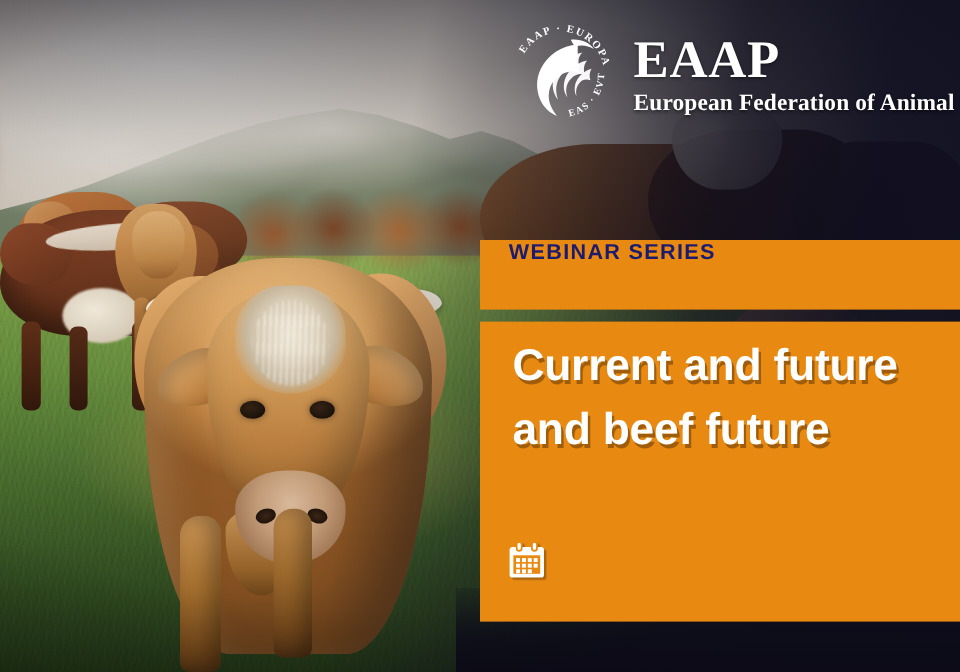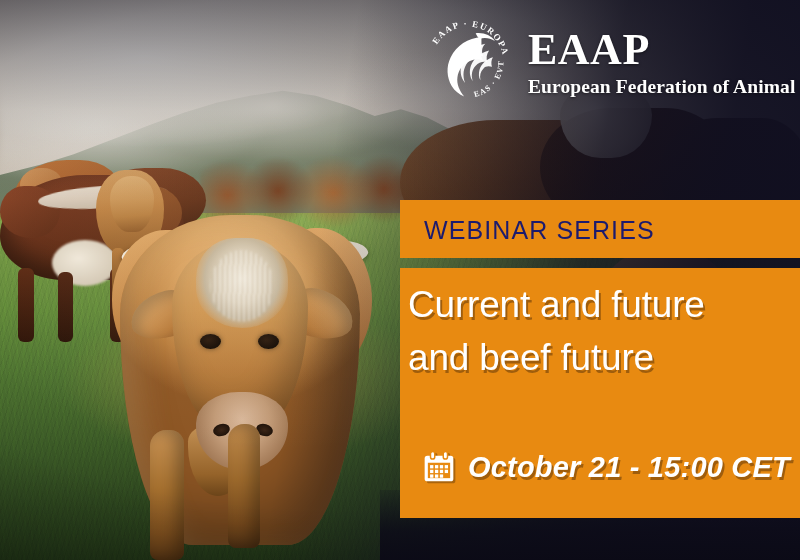--- a/index.html
+++ b/index.html
@@ -395,42 +395,42 @@
   
   .panel-eyebrow {
     position: absolute;
     left: 400px; top: 200px;
     width: 400px; height: 58px;
     background: #e88a11;
     z-index: 5;
   }
   .eyebrow-text {
     position: absolute;
-    left: 24px; top: 16px;
+    left: 24px; top: 0;
     font-family: "Liberation Sans", sans-serif;
-    font-weight: normal;
-    font-size: 25px;
+    font-weight: bold;
+    font-size: 18px;
     letter-spacing: 1.1px;
     color: #1c1b6e;
     white-space: nowrap;
   }
 
   .panel-main {
     position: absolute;
     left: 400px; top: 268px;
     width: 400px; height: 250px;
     background: #e88a11;
     z-index: 5;
   }
   .title {
     position: absolute;
-    left: 8px; top: 10px;
+    left: 27px; top: 10px;
     width: 372px;
     font-family: "Liberation Sans", sans-serif;
-    font-weight: normal;
+    font-weight: bold;
     font-size: 37px;
     line-height: 53px;
     color: #ffffff;
     letter-spacing: -.2px;
     text-shadow: 2px 3px 0 rgba(40,22,4,.38);
   }
   .title .line { display: block; white-space: nowrap; }
 
   .datetime-row {
     position: absolute;
@@ -575,17 +575,16 @@
           <rect x="21.4" y="14.2" width="3.1" height="3.1"></rect>
           <rect x="7.6" y="18.6" width="3.1" height="3.1"></rect>
           <rect x="12.2" y="18.6" width="3.1" height="3.1"></rect>
           <rect x="16.8" y="18.6" width="3.1" height="3.1"></rect>
           <rect x="21.4" y="18.6" width="3.1" height="3.1"></rect>
           <rect x="7.6" y="23" width="3.1" height="3.1"></rect>
           <rect x="12.2" y="23" width="3.1" height="3.1"></rect>
           <rect x="16.8" y="23" width="3.1" height="3.1"></rect>
         </g>
       </svg>
-      <span class="datetime-text">October 21 - 15:00 CET</span>
     </div>
   </div>
 
 </div>
 
 </body></html>

